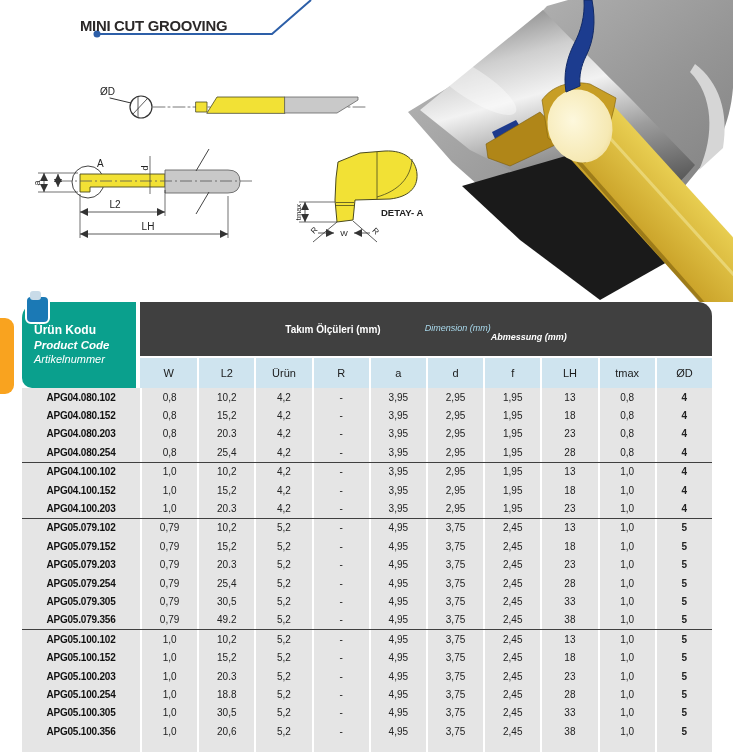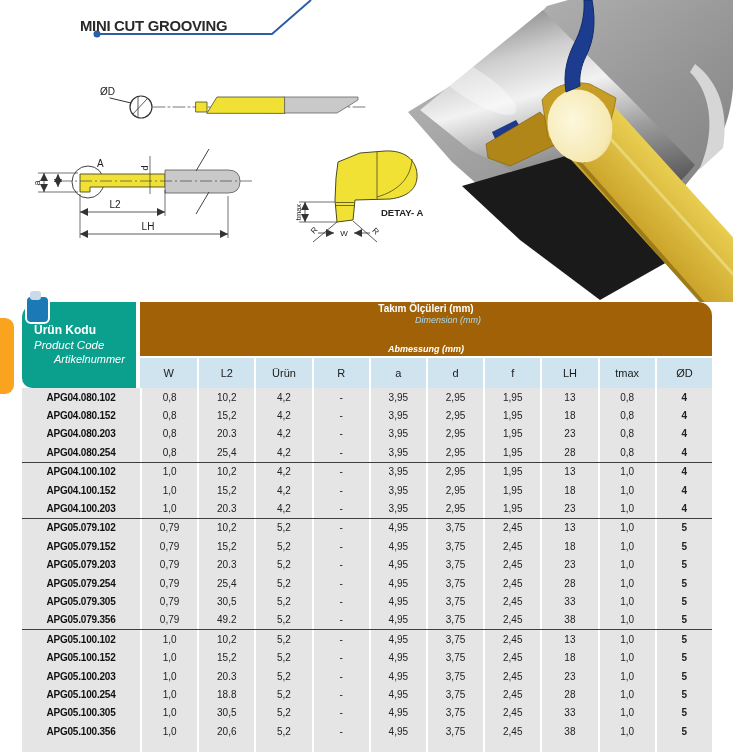--- a/index.html
+++ b/index.html
@@ -34,26 +34,26 @@
   }
   .thead{position:relative;height:86px;}
   .th-product{
     position:absolute;left:0;top:0;width:116px;height:86px;
     background:#0aa08d;border-right:2px solid #ffffff;
     border-radius:16px 0 0 10px;color:#ffffff;z-index:4;
     display:flex;flex-direction:column;justify-content:center;
     padding-left:12px;box-sizing:border-box;line-height:1.25;
   }
   .th-product .l1{font-size:12px;font-weight:bold;}
-  .th-product .l2{font-size:11.5px;font-weight:normal;font-style:italic;}
-  .th-product .l3{font-size:11px;font-style:italic;margin-left:20px;}
+  .th-product .l2{font-size:11.5px;font-weight:bold;font-style:italic;}
+  .th-product .l3{font-size:11px;font-style:italic;}
   .th-right{margin-left:118px;width:572px;}
   .th-dims{
-    height:54px;background:#a16207;border-radius:0 14px 0 0;color:#ffffff;
-    display:flex;flex-direction:column;justify-content:center;align-items:center;
+    height:54px;background:#404040;border-radius:0 14px 0 0;color:#ffffff;
+    display:flex;flex-direction:row;justify-content:center;align-items:center;
     text-align:center;line-height:1.3;
   }
   .th-dims .d1{font-size:10px;font-weight:bold;}
   .th-dims .d2{font-size:9px;font-style:italic;color:#a9d9ec;margin-left:44px;}
   .th-dims .d3{font-size:9px;font-style:italic;font-weight:bold;margin-top:17px;}
   .th-cols{
     height:30px;margin-top:2px;display:grid;grid-template-columns:repeat(10,1fr);
     background:#cfe4ef;
   }
   .th-col{

